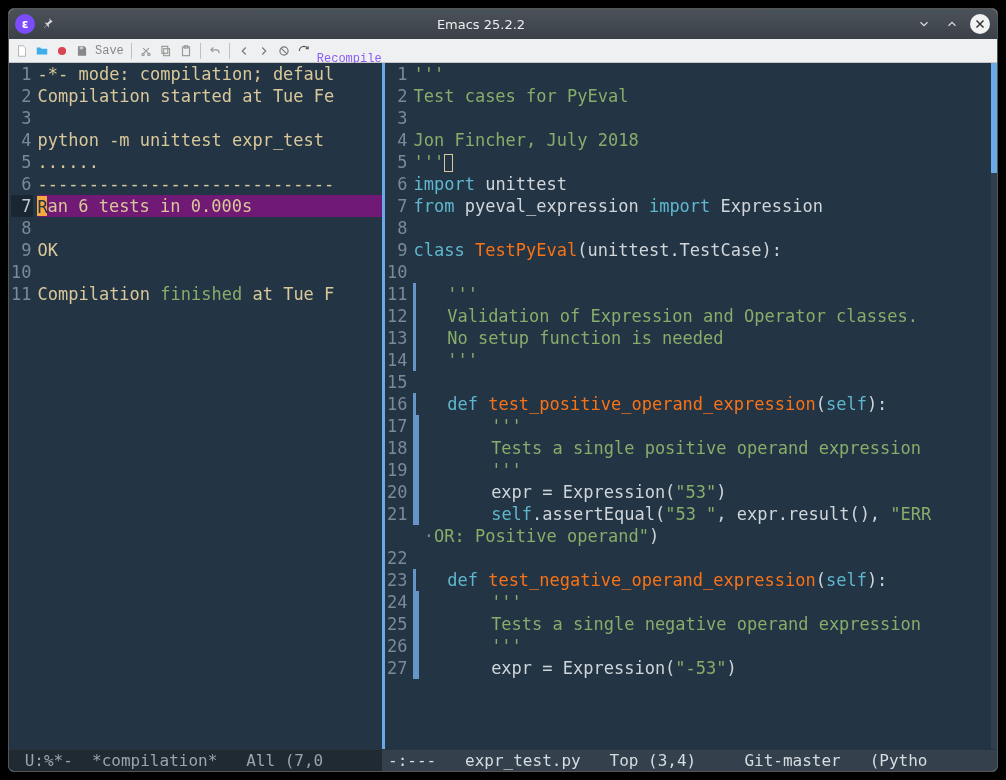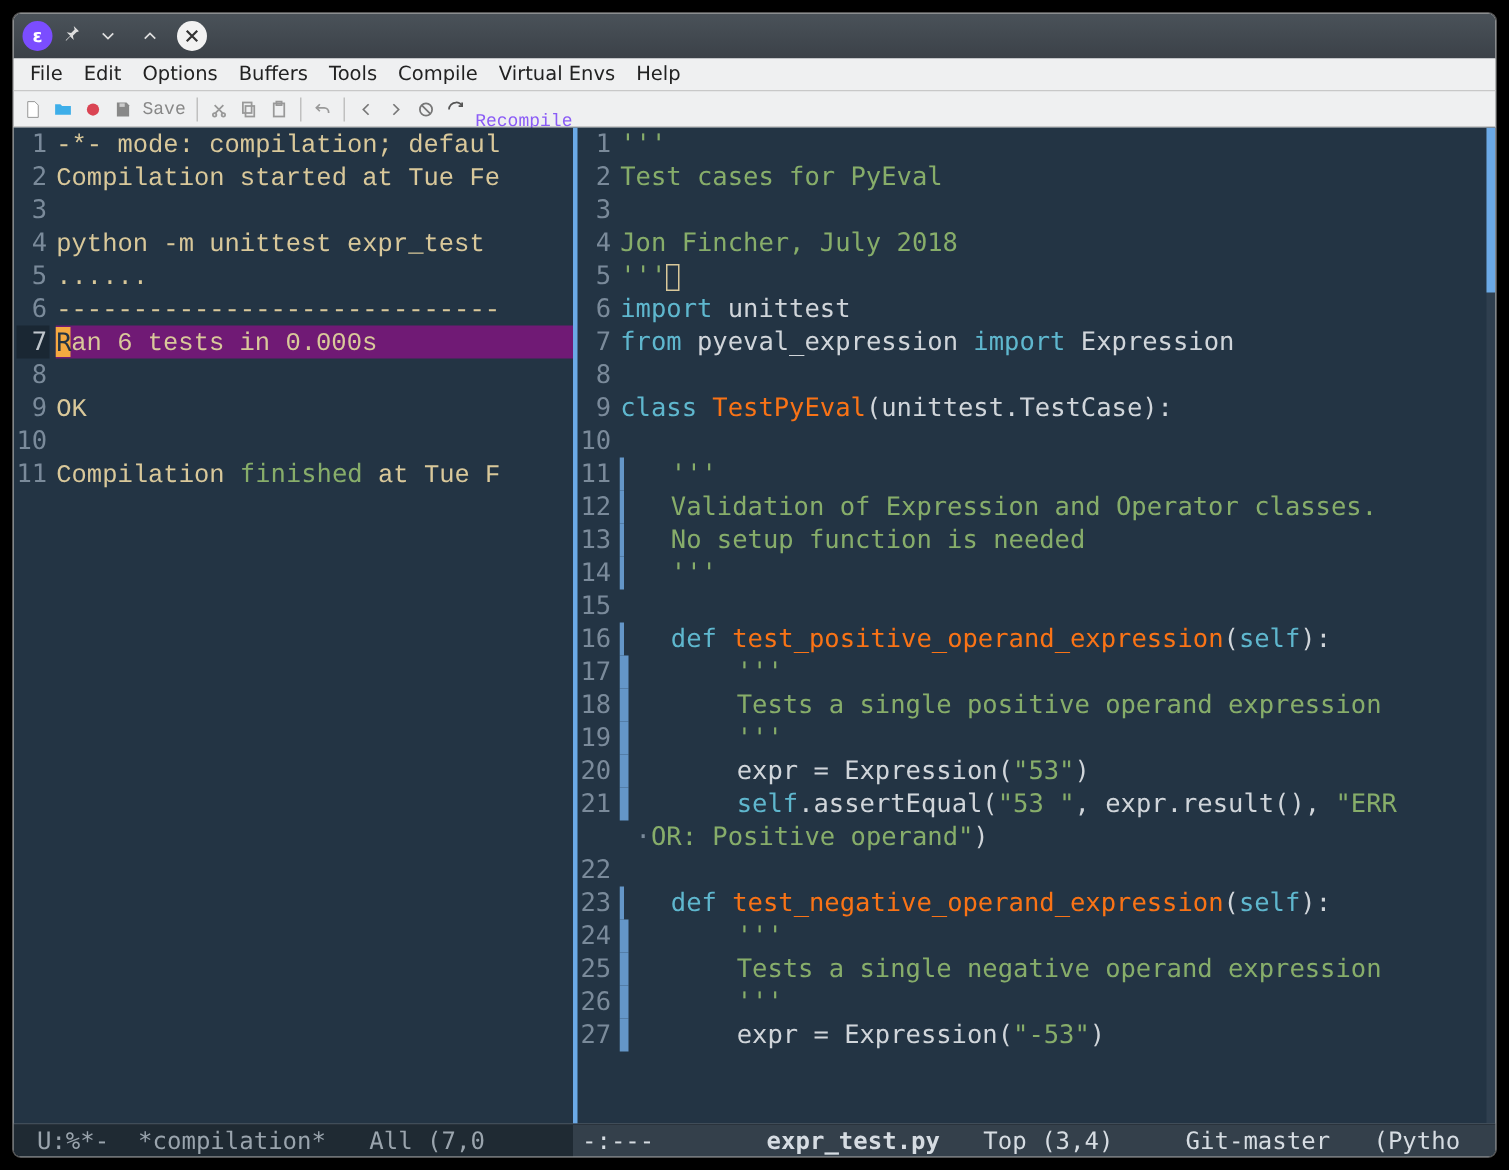--- a/index.html
+++ b/index.html
@@ -127,21 +127,21 @@
     display: inline-block;
     width: 9px; height: 18px;
     border: 1px solid #d9c89a;
     vertical-align: text-bottom;
   }
   
   .c-str   { color: #87ad6a; }   
   .c-kw    { color: #5fb7ce; }   
   .c-fn    { color: #f97316; }   
   .c-plain { color: #d0d5da; }
-  .c-gut   { color: #d9c89a; font-family: Liberation Mono, monospace; }
+  .c-gut   { color: #d9c89a; }
   .indent-bar {
     display: inline-block;
     width: 3px; height: 22px;
     background: #6496c8;
     vertical-align: top;
     margin-right: 0;
   }
   .wrap-dot { color: #7a8a9a; }
   
   .modelines {
@@ -162,21 +162,21 @@
     color: #9aa4ad;
   }
   .modelines .ml-right {
     flex: 1;
     background: #34404b;
     padding: 0 6px;
     display: flex; align-items: center;
     white-space: pre;
     color: #d6dce2;
   }
-  .modelines b { font-weight: bold; margin-left: 46px; }
+  .modelines b { font-weight: normal; }
   .scroll-overlay-right {
     position: absolute;
     right: 0; top: 0; bottom: 0;
     width: 6px;
     background: rgba(255,255,255,0.06);
   }
   .scroll-thumb {
     position: absolute;
     right: 0; top: 0;
     width: 6px; height: 110px;
@@ -189,49 +189,40 @@
 
 <div class="window">
 
   <div class="titlebar">
     <span class="app-icon">ε</span>
     <span class="pin-icon">
       <svg viewBox="0 0 24 24" fill="#ddd">
           <path d="M14 4l6 6-3 1-4 4 1 5-4-4-5 5 0-1 5-5-4-4 5 1 4-4z"></path>
         </svg>
     </span>
+    <span class="title">Emacs 25.2.2</span>
     <span class="wbtn">
       <svg class="svg-ico" viewBox="0 0 24 24" stroke="#ddd" stroke-width="2" fill="none">
           <path d="M6 9l6 6 6-6"></path>
         </svg>
     </span>
     <span class="wbtn">
       <svg class="svg-ico" viewBox="0 0 24 24" stroke="#ddd" stroke-width="2" fill="none">
           <path d="M6 15l6-6 6 6"></path>
         </svg>
     </span>
     <span class="wbtn">
       <span class="close-circle">
         <svg class="svg-ico" viewBox="0 0 24 24" stroke="#333" stroke-width="2.5" fill="none">
             <path d="M6 6l12 12M18 6L6 18"></path>
           </svg>
       </span>
     </span>
   </div>
 
-  <div class="menubar">
-    <span class="mitem">File</span>
-    <span class="mitem">Edit</span>
-    <span class="mitem">Options</span>
-    <span class="mitem">Buffers</span>
-    <span class="mitem">Tools</span>
-    <span class="mitem">Compile</span>
-    <span class="mitem">Virtual Envs</span>
-    <span class="mitem">Help</span>
-  </div>
 
   <div class="toolbar">
     <span class="tb">
         <svg class="svg-ico" viewBox="0 0 24 24" fill="#fff" stroke="#888">
           <path d="M6 3h8l4 4v14H6z"></path>
         </svg>
       </span>
     <span class="tb">
         <svg class="svg-ico" viewBox="0 0 24 24" fill="#3daee9">
           <path d="M3 6h6l2 2h10v10H3z"></path>

